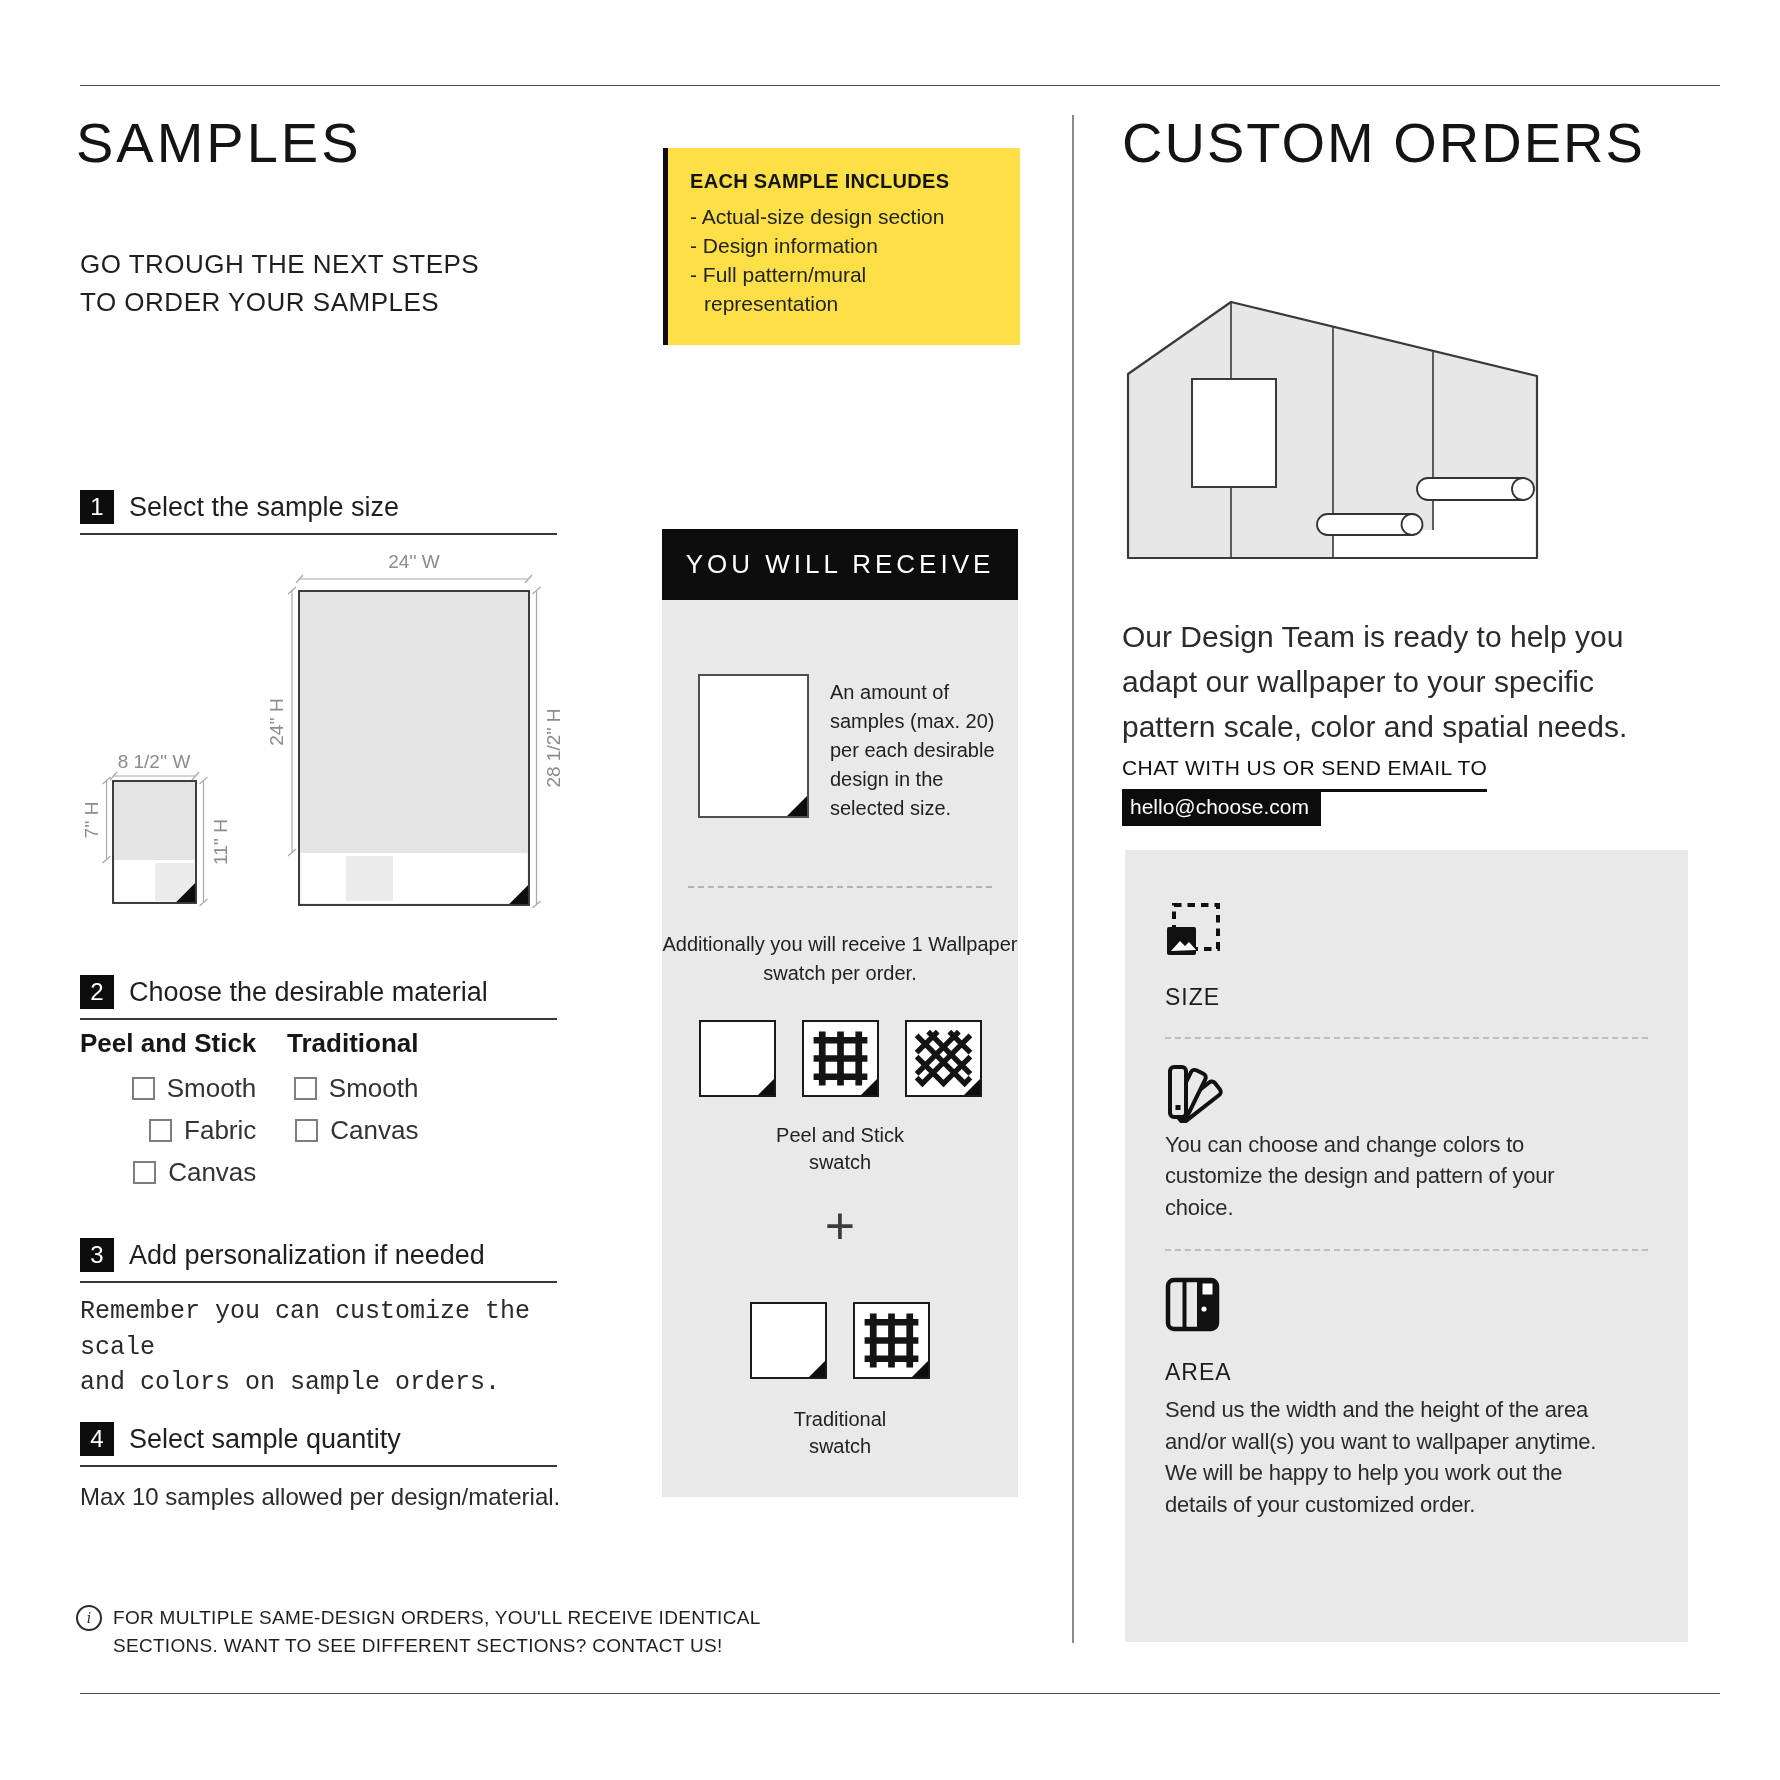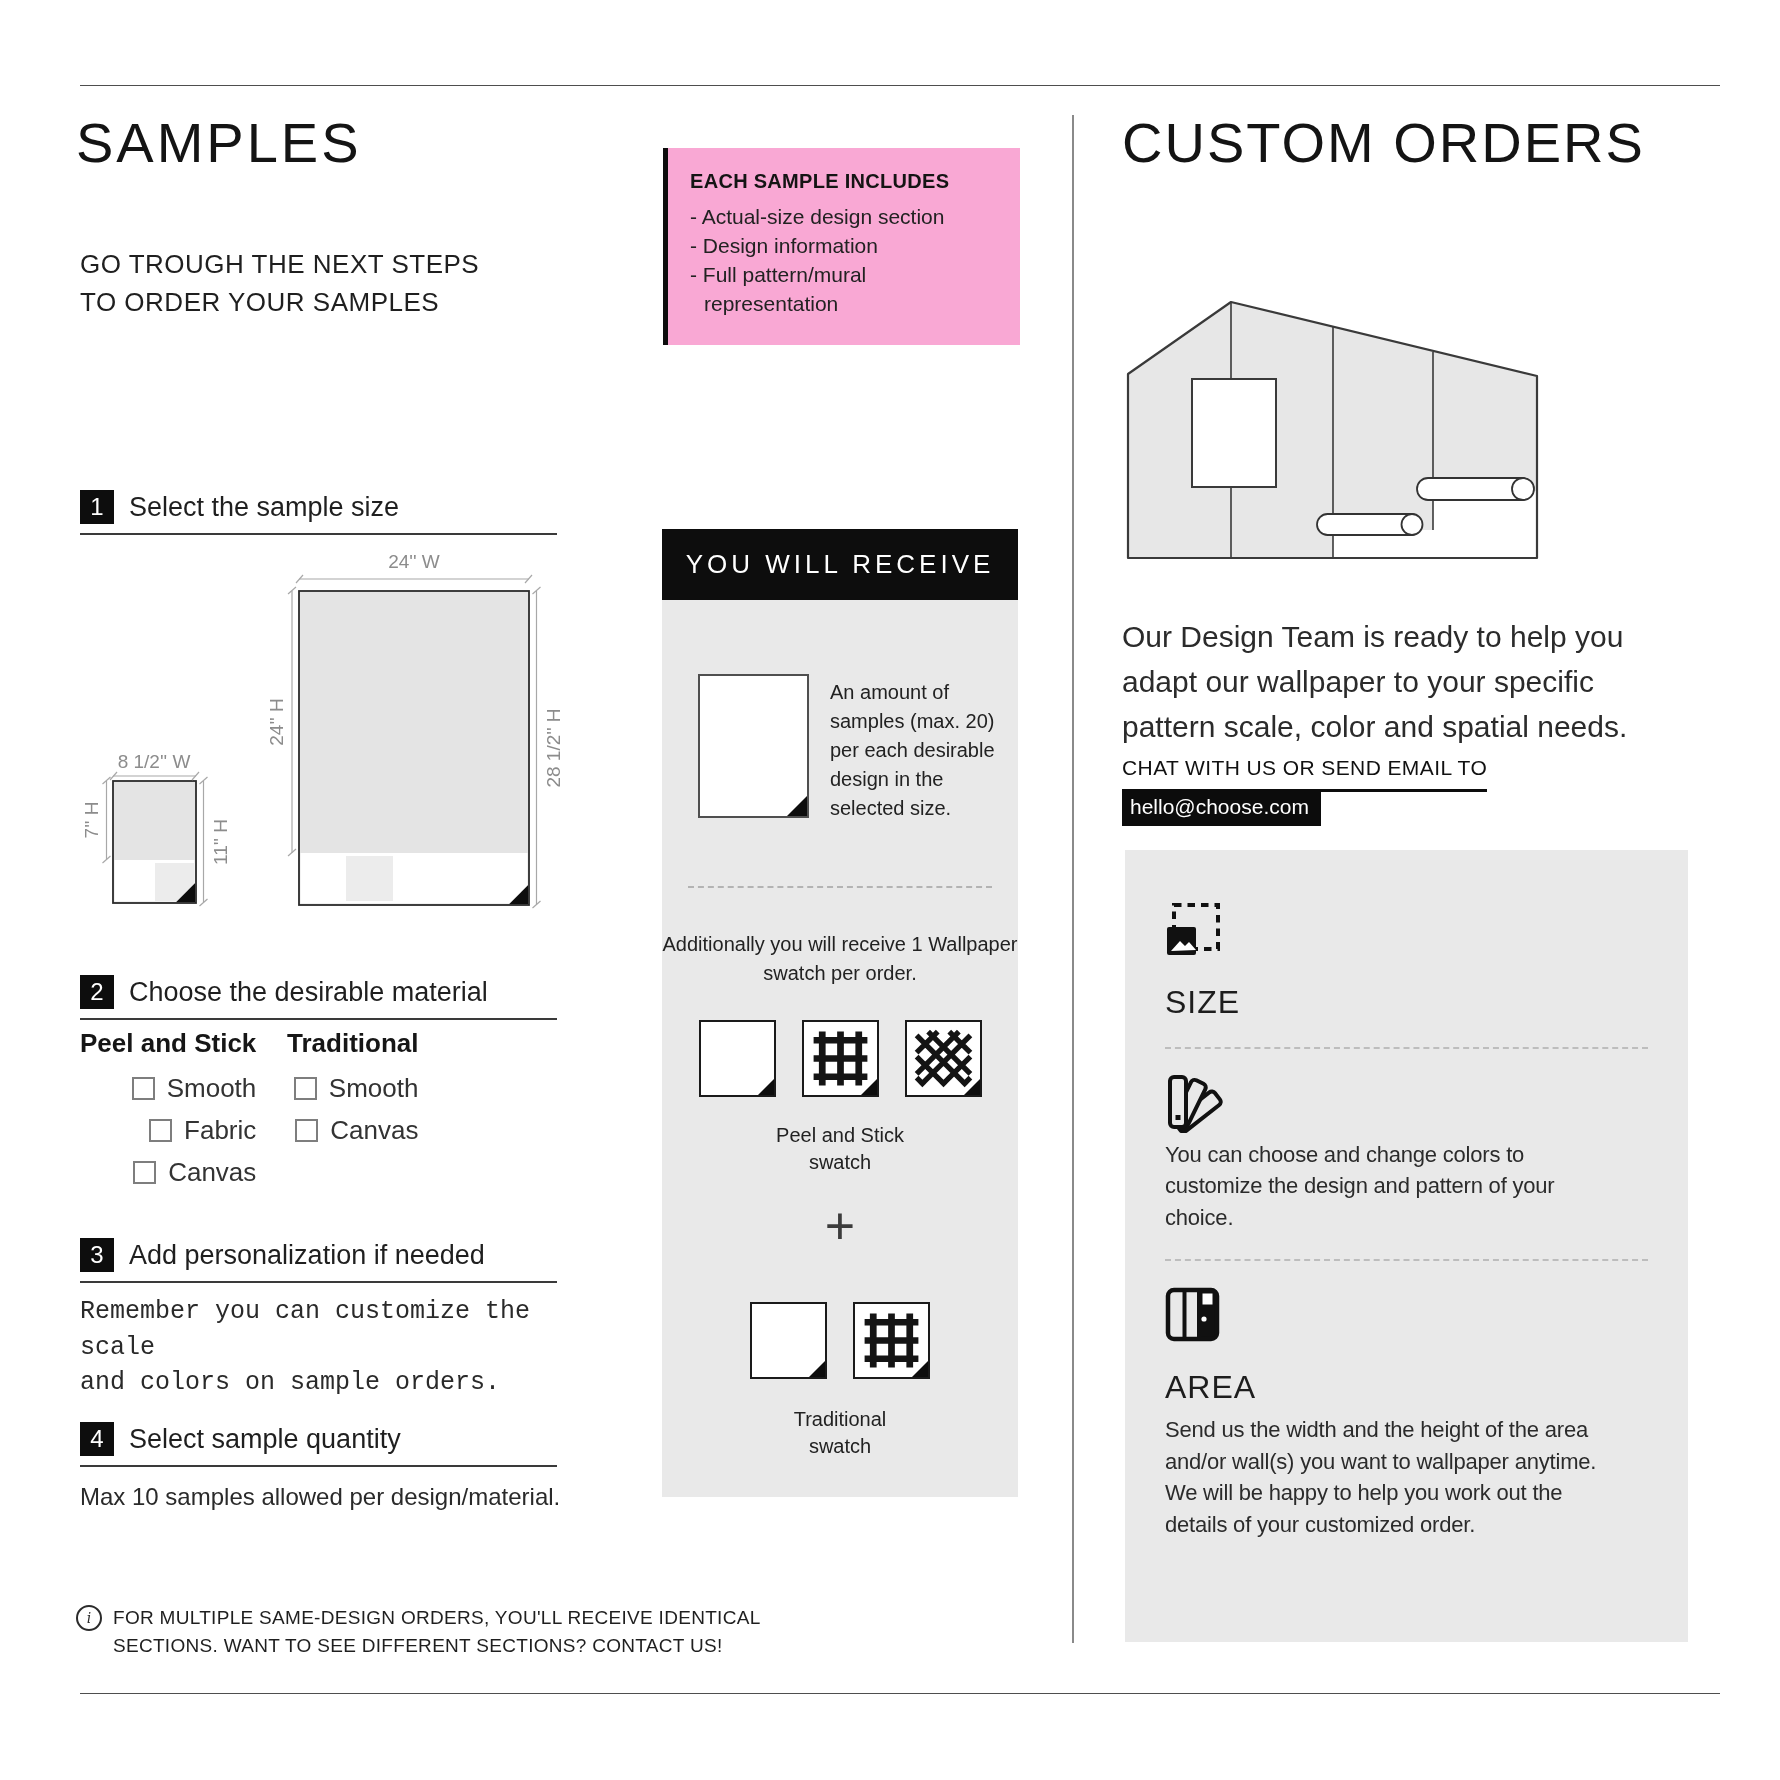--- a/index.html
+++ b/index.html
@@ -9,21 +9,21 @@
   }
   .abs{position:absolute;}
   .rule{position:absolute;left:80px;width:1640px;height:1px;background:#4e4e4e;}
   .v-divider{position:absolute;left:1072px;top:115px;width:2px;height:1528px;background:#8a8a8a;}
 
   
   #samples-title{left:76px;top:110px;font-size:56px;letter-spacing:3px;color:#141414;}
   #custom-title{left:1122px;top:110px;font-size:56px;letter-spacing:2px;color:#141414;}
   #samples-intro{left:80px;top:246px;font-size:26px;line-height:1.45;letter-spacing:0.5px;color:#1f1f1f;white-space:pre-line;}
 
-  #includes-box{left:663px;top:148px;width:357px;box-sizing:border-box;background:#f9a8d4;
+  #includes-box{left:663px;top:148px;width:357px;box-sizing:border-box;background:#fde047;
     border-left:5px solid #0d0d0d;padding:22px 16px 26px 22px;}
   #includes-box .inc-title{font-size:20px;font-weight:700;color:#141414;margin-bottom:10px;letter-spacing:0.3px;}
   .inc-item{font-size:21px;line-height:1.38;color:#222;padding-left:14px;text-indent:-14px;}
   .inc-item::before{content:"- ";}
 
   .step{position:absolute;width:477px;display:flex;align-items:center;gap:15px;
     border-bottom:2px solid #3a3a3a;padding-bottom:9px;}
   .step-num{width:34px;height:34px;background:#0d0d0d;color:#fff;font-size:24px;
     display:flex;align-items:center;justify-content:center;flex:0 0 34px;}
   .step-title{font-size:27px;color:#1f1f1f;white-space:nowrap;}
@@ -67,21 +67,21 @@
   
   #custom-intro{left:1122px;top:614px;width:560px;font-size:30px;line-height:1.5;color:#2b2b2b;white-space:pre-line;}
   #contact-label{left:1122px;top:756px;display:inline-block;font-size:21px;letter-spacing:0.4px;color:#111;
     padding-bottom:9px;border-bottom:3px solid #0d0d0d;}
   #email-chip{left:1122px;top:790px;display:inline-block;background:#0c0c0c;color:#fff;
     font-size:21px;padding:5px 12px 7px 8px;}
   #custom-panel{left:1125px;top:850px;width:563px;height:792px;box-sizing:border-box;
     background:#e9e9e9;padding:52px 40px 0 40px;}
   .f-icon{height:56px;}
   .f-icon svg{display:block;}
-  .f-name{font-size:32px;letter-spacing:1px;color:#1d1d1d;margin-top:26px;}
+  .f-name{font-size:23px;letter-spacing:1px;color:#1d1d1d;margin-top:26px;}
   .f-text{font-size:22px;line-height:1.43;letter-spacing:-0.2px;color:#2b2b2b;margin-top:8px;white-space:pre-line;}
   .f-div{border-top:2px dashed #bdbdbd;margin:26px 0;}
 
   svg text{font-family:"Liberation Sans","DejaVu Sans",sans-serif;}
 </style>
 </head>
 <body>
 
 <div id="page">
 

